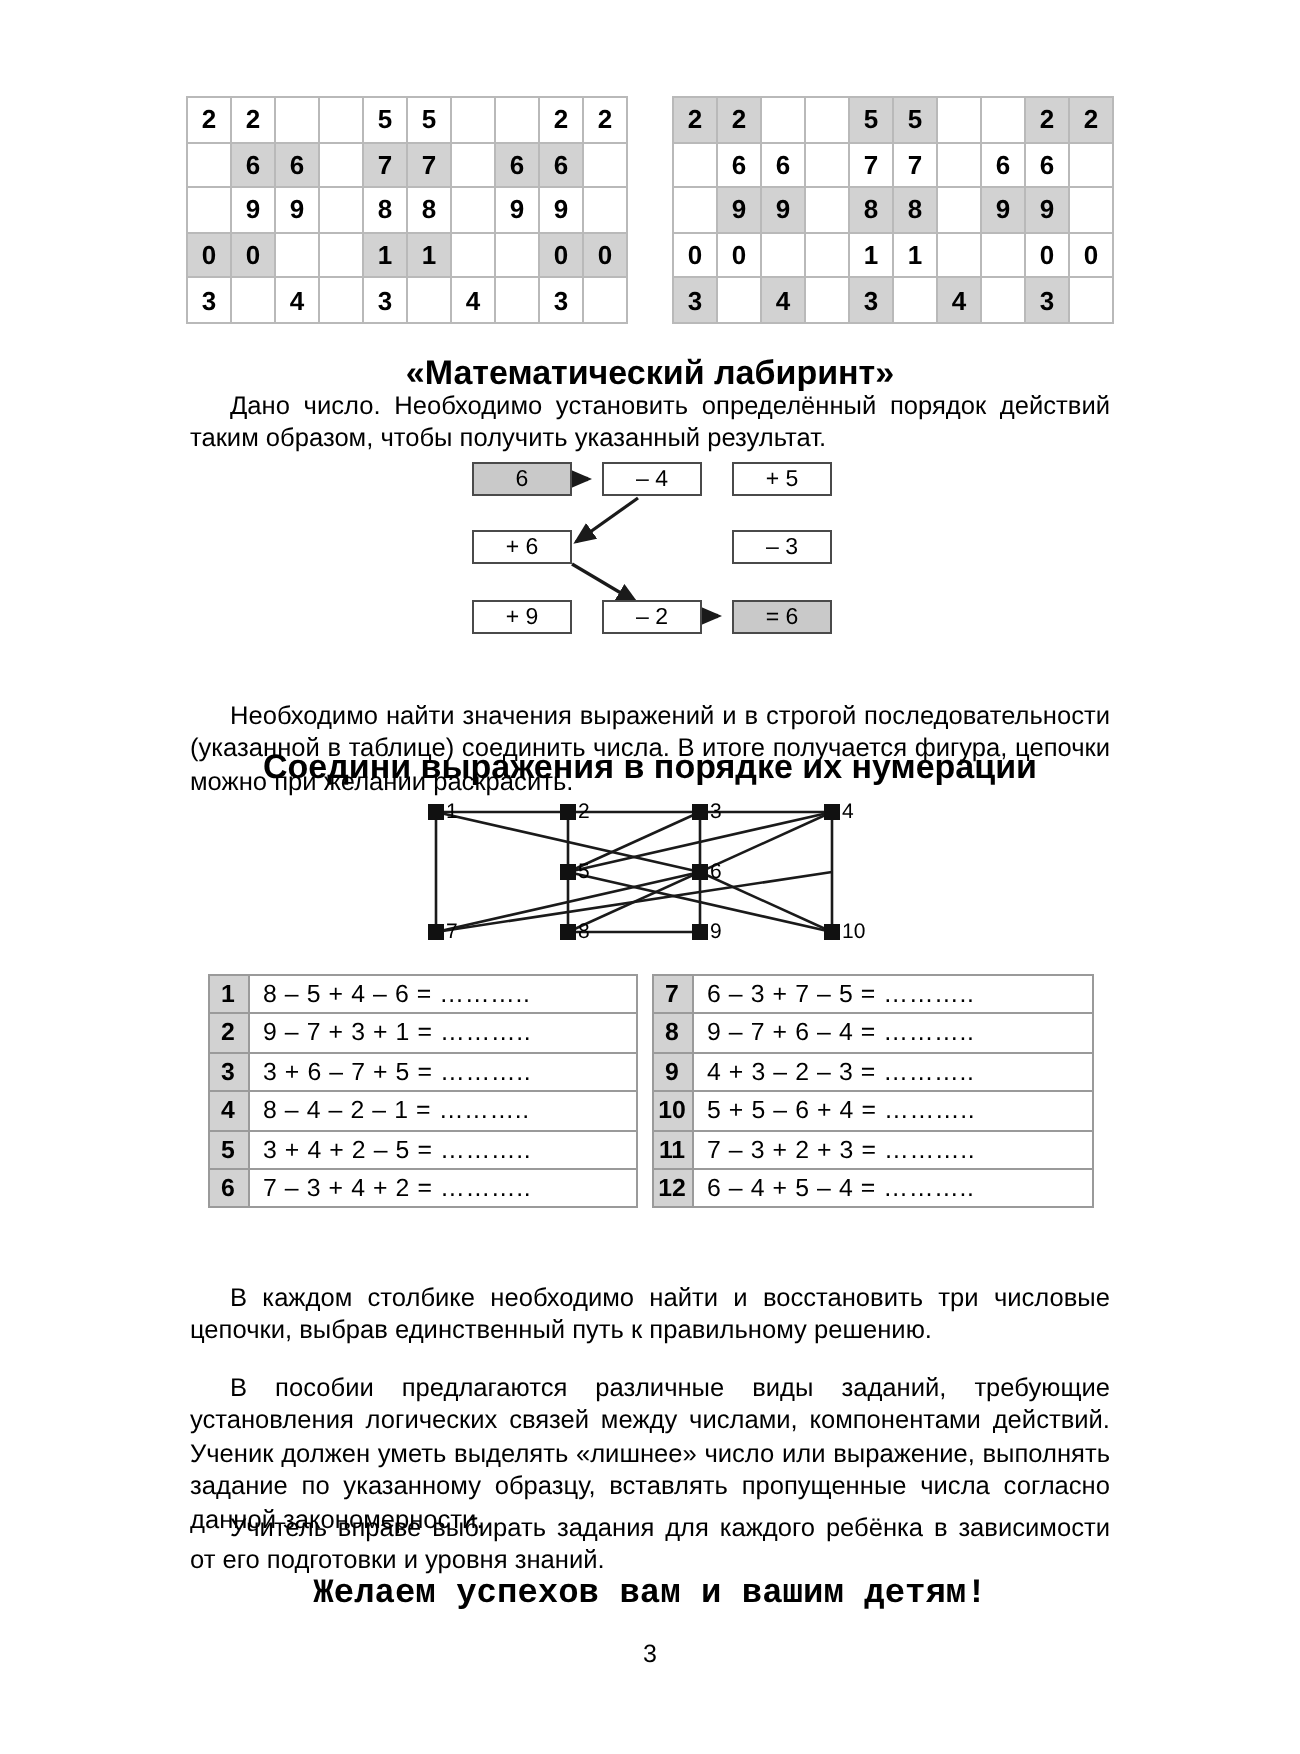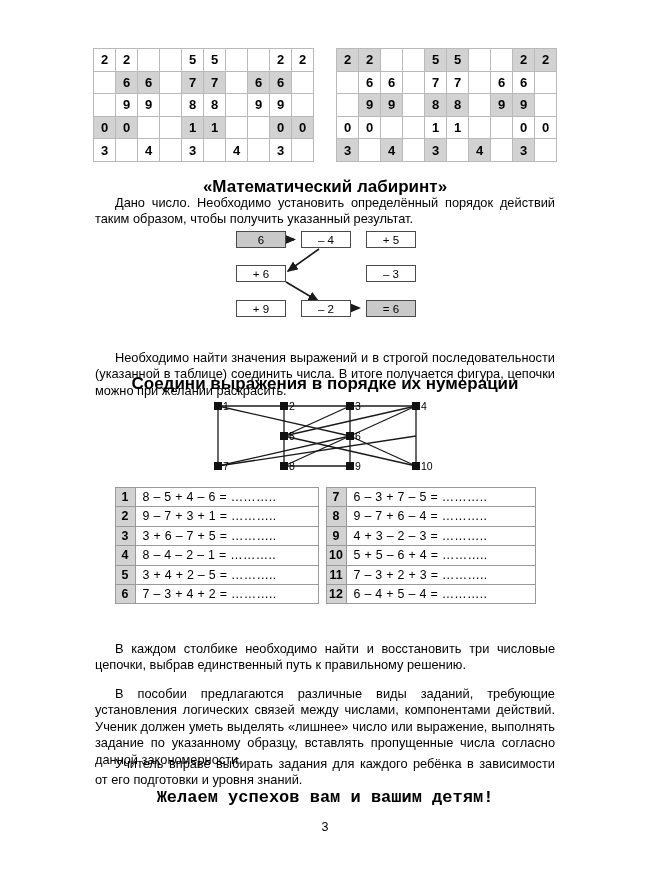--- a/index.html
+++ b/index.html
@@ -126,21 +126,21 @@
     justify-content: center;
     gap: 7px;
   }
   table.extab {
     border-collapse: collapse;
     border: 1.4px solid #6a6a6a;
   }
   table.extab td {
     border: 0.9px solid #9a9a9a;
     height: 18.4px;
-    padding: 0 3px;
+    padding: 0 14px;
     font-size: 12.4px;
     font-family: "Liberation Sans", sans-serif;
     line-height: 1;
     vertical-align: middle;
   }
   table.extab td.num {
     width: 19px;
     background: #d2d2d2;
     text-align: center;
     font-weight: bold;

